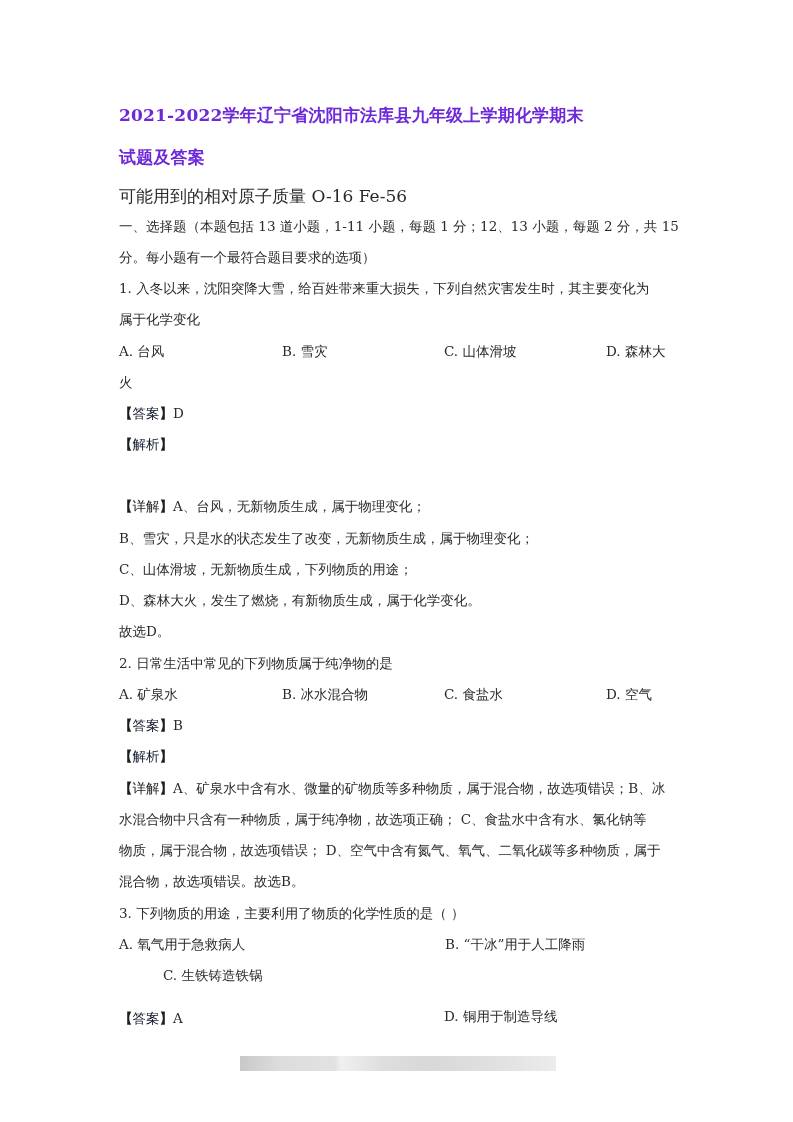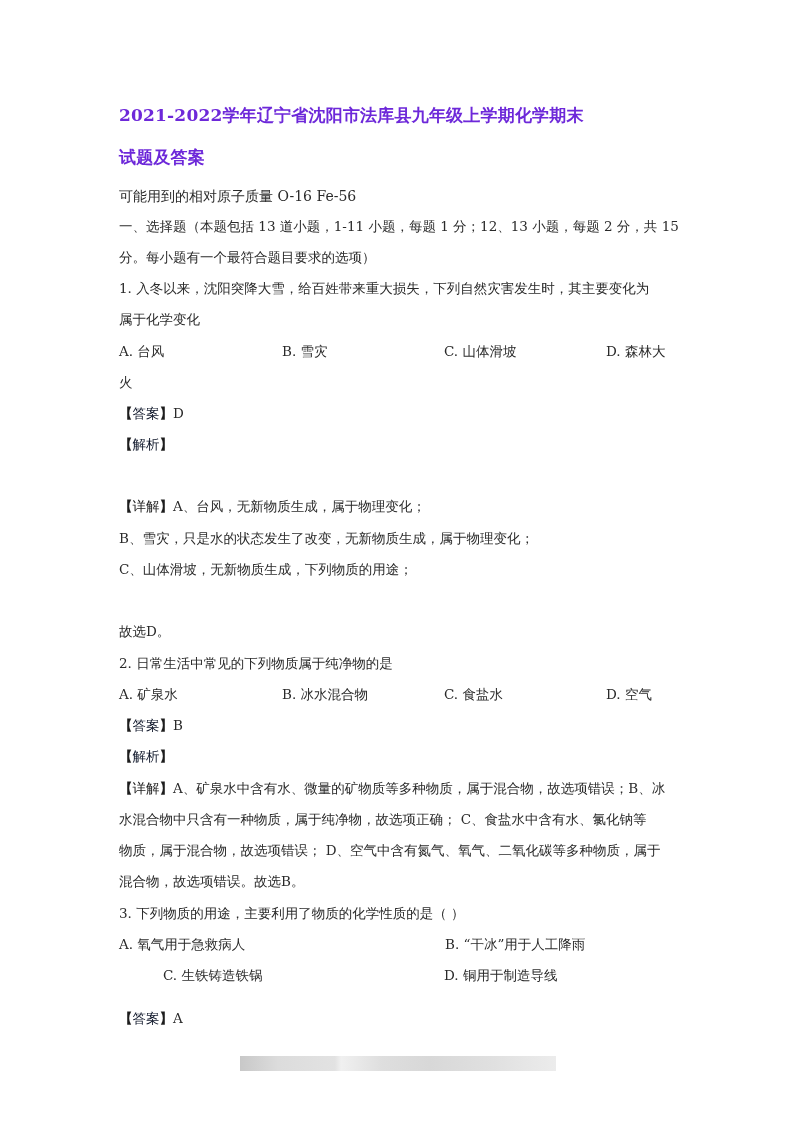--- a/index.html
+++ b/index.html
@@ -11,21 +11,21 @@
   .page { position: absolute; left: 0; top: 0; width: 793px; height: 1122px; }
   .title {
     position: absolute; left: 119px; width: 570px;
     font-size: 17px; font-weight: bold; color: #6d28d9; letter-spacing: 0.2px;
     white-space: nowrap;
   }
   .line {
     position: absolute; left: 119px; width: 570px;
     font-size: 13.5px; line-height: 18px; white-space: nowrap; color: #2a2a2a;
   }
-  .small { font-size: 14px; }
+  .small { font-size: 17px; }
   .opt { position: absolute; white-space: nowrap; }
   .tag { color: #0f172a; }
   .br { color: #1d1d1d; font-weight: bold; }
   .black-tag { color: #1d1d1d; }
   .footer-bar {
     position: absolute; left: 240px; top: 1056px; width: 316px; height: 15px;
     background: linear-gradient(90deg,#c8c8c8 0%,#dcdcdc 12%,#e2e2e2 30%,#f0f0f0 32%,#dedede 45%,#d8d8d8 60%,#e0e0e0 80%,#ececec 100%);
   }
 </style>
 </head>
@@ -55,20 +55,21 @@
     <span class="br">【</span><span class="tag">答案</span><span class="br">】</span><span>D</span>
   </div>
   <div class="line" style="top:435px;">
     <span class="br">【</span><span class="tag">解析</span><span class="br">】</span>
   </div>
   <div class="line" style="top:497px;">
     <span class="br">【</span><span class="black-tag">详解</span><span class="br">】</span><span>A、台风，无新物质生成，属于物理变化；</span>
   </div>
   <div class="line" style="top:529px;">B、雪灾，只是水的状态发生了改变，无新物质生成，属于物理变化；</div>
   <div class="line" style="top:560px;">C、山体滑坡，无新物质生成，下列物质的用途；</div>
+  <div class="line" style="top:591px;">D、森林大火，发生了燃烧，有新物质生成，属于化学变化。</div>
   <div class="line" style="top:622px;">故选D。</div>
 
   <div class="line" style="top:654px;">2. 日常生活中常见的下列物质属于纯净物的是</div>
   <div class="line" style="top:685px; height:18px;">
     <span class="opt" style="left:0;">A. 矿泉水</span>
     <span class="opt" style="left:163px;">B. 冰水混合物</span>
     <span class="opt" style="left:325px;">C. 食盐水</span>
     <span class="opt" style="left:487px;">D. 空气</span>
   </div>
   <div class="line" style="top:716px;">
@@ -84,20 +85,20 @@
   <div class="line" style="top:841px;">物质，属于混合物，故选项错误； D、空气中含有氮气、氧气、二氧化碳等多种物质，属于</div>
   <div class="line" style="top:872px;">混合物，故选项错误。故选B。</div>
 
   <div class="line" style="top:904px;">3. 下列物质的用途，主要利用了物质的化学性质的是（     ）</div>
   <div class="line" style="top:935px; height:18px;">
     <span class="opt" style="left:0;">A. 氧气用于急救病人</span>
     <span class="opt" style="left:326px;">B. “干冰”用于人工降雨</span>
   </div>
   <div class="line" style="top:966px; height:18px;">
     <span class="opt" style="left:0;margin-left:44px;">C. 生铁铸造铁锅</span>
-    <span class="opt" style="left:325px;">D. 铜用于制造导线</span>
+    <span class="opt" style="left:325px;margin-top:41px;">D. 铜用于制造导线</span>
   </div>
   <div class="line" style="top:1009px;">
     <span class="br">【</span><span class="tag">答案</span><span class="br">】</span><span>A</span>
   </div>
 
   <div class="footer-bar"></div>
 </div>
 
 </body></html>

